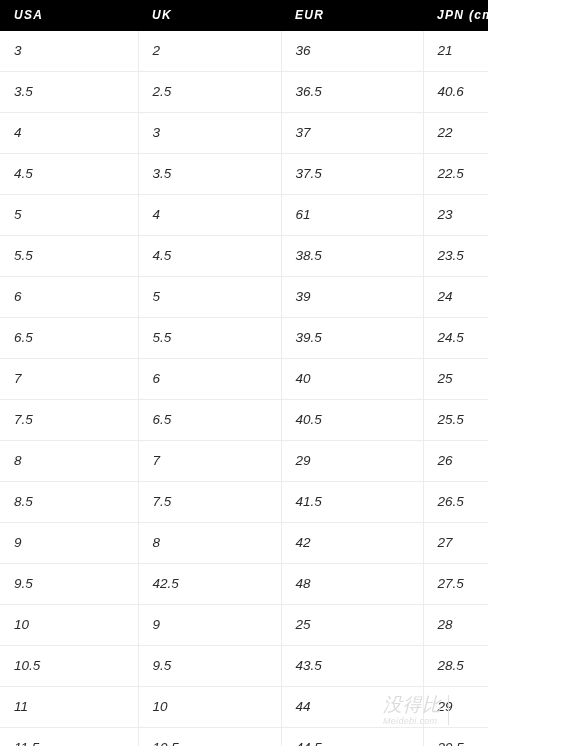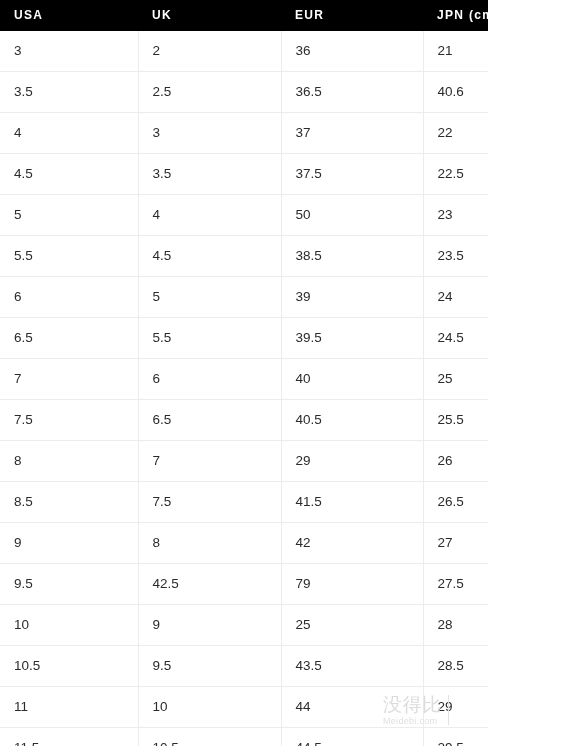--- a/index.html
+++ b/index.html
@@ -13,20 +13,21 @@
     overflow: hidden;
     font-family: "Liberation Sans", sans-serif;
     -webkit-font-smoothing: antialiased;
   }
   .size-table-wrap {
     position: relative;
     width: 488px;
     height: 746px;
     overflow: hidden;
     background: #b91c1c;
+    font-style: italic;
   }
   table.size-table {
     width: 576px;
     border-collapse: collapse;
     table-layout: fixed;
   }
   table.size-table col.c0 { width: 138px; }
   table.size-table col.c1 { width: 143px; }
   table.size-table col.c2 { width: 142px; }
   table.size-table col.c3 { width: 153px; }
@@ -156,21 +157,21 @@
         </tr>
         <tr class="data-row">
           <td>4.5</td>
           <td>3.5</td>
           <td>37.5</td>
           <td class="last-col">22.5</td>
         </tr>
         <tr class="data-row">
           <td>5</td>
           <td>4</td>
-          <td>50</td>
+          <td>61</td>
           <td class="last-col">23</td>
         </tr>
         <tr class="data-row">
           <td>5.5</td>
           <td>4.5</td>
           <td>38.5</td>
           <td class="last-col">23.5</td>
         </tr>
         <tr class="data-row">
           <td>6</td>
@@ -210,21 +211,21 @@
         </tr>
         <tr class="data-row">
           <td>9</td>
           <td>8</td>
           <td>42</td>
           <td class="last-col">27</td>
         </tr>
         <tr class="data-row">
           <td>9.5</td>
           <td>42.5</td>
-          <td>79</td>
+          <td>48</td>
           <td class="last-col">27.5</td>
         </tr>
         <tr class="data-row">
           <td>10</td>
           <td>9</td>
           <td>25</td>
           <td class="last-col">28</td>
         </tr>
         <tr class="data-row">
           <td>10.5</td>

